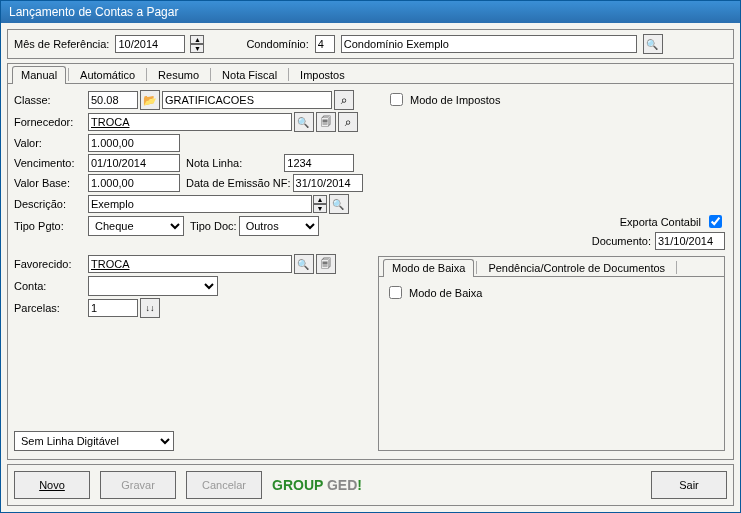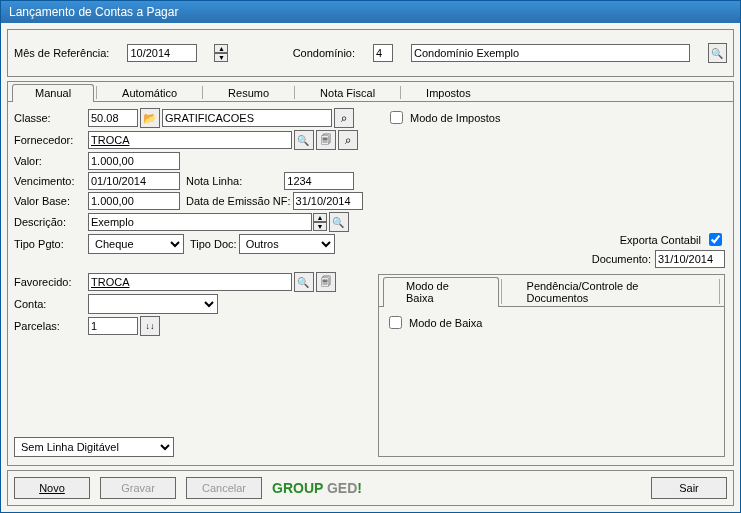--- a/index.html
+++ b/index.html
@@ -31,24 +31,24 @@
   .client {
     flex: 1;
     background: #f4f4f0;
     padding: 6px;
     display: flex;
     flex-direction: column;
     gap: 4px;
   }
   .topbar {
     border: 1px solid #888;
-    padding: 13px 6px;
-    display: flex;
-    align-items: center;
-    gap: 18px;
+    padding: 4px 6px;
+    display: flex;
+    align-items: center;
+    gap: 6px;
     background: #f4f4f0;
   }
   .label { white-space: nowrap; }
   input[type=text], select {
     border: 1px solid #666;
     background: #fff;
     font-family: inherit;
     font-size: 11px;
     padding: 1px 2px;
     height: 18px;
@@ -78,21 +78,21 @@
     background: #f4f4f0;
     position: relative;
   }
   .tabstrip {
     display: flex;
     gap: 2px;
     padding: 2px 4px 0 4px;
     border-bottom: 1px solid #888;
   }
   .tab {
-    padding: 2px 22px;
+    padding: 2px 8px;
     border: 1px solid transparent;
     border-bottom: none;
     cursor: pointer;
   }
   .tab.active {
     background: #f4f4f0;
     border-color: #888;
     border-top-left-radius: 3px;
     border-top-right-radius: 3px;
     margin-bottom: -1px;
@@ -181,21 +181,21 @@
   }
   .buttonbar {
     border: 1px solid #888;
     padding: 6px;
     display: flex;
     gap: 10px;
     align-items: center;
   }
   .btn {
     min-width: 76px;
-    height: 22px;
+    height: 28px;
     border: 1px solid #666;
     background: #eee;
     font-family: inherit;
     font-size: 11px;
     cursor: pointer;
   }
   .btn[disabled] { color: #999; }
   .group-ged {
     font-weight: bold;
     font-size: 14px;
@@ -310,21 +310,21 @@
               </span>
             <button class="btn-icon">
                 <span class="bino-icon"></span>
               </button>
           </div>
 
           <span class="label">Tipo Pgto:</span>
           <div class="row">
             <select style="width:96px"><option>Cheque</option></select>
             <span class="label label2">Tipo Doc:</span>
-            <select style="width:96px"><option>Outros</option></select>
+            <select style="width:80px"><option>Outros</option></select>
           </div>
 
 
           <div style="grid-column:1/3; height:14px"></div>
 
           <span class="label">Favorecido:</span>
           <div class="row">
             <input type="text" class="w200" value="TROCA" style="">
             <button class="btn-icon">
                 <span class="bino-icon"></span>

